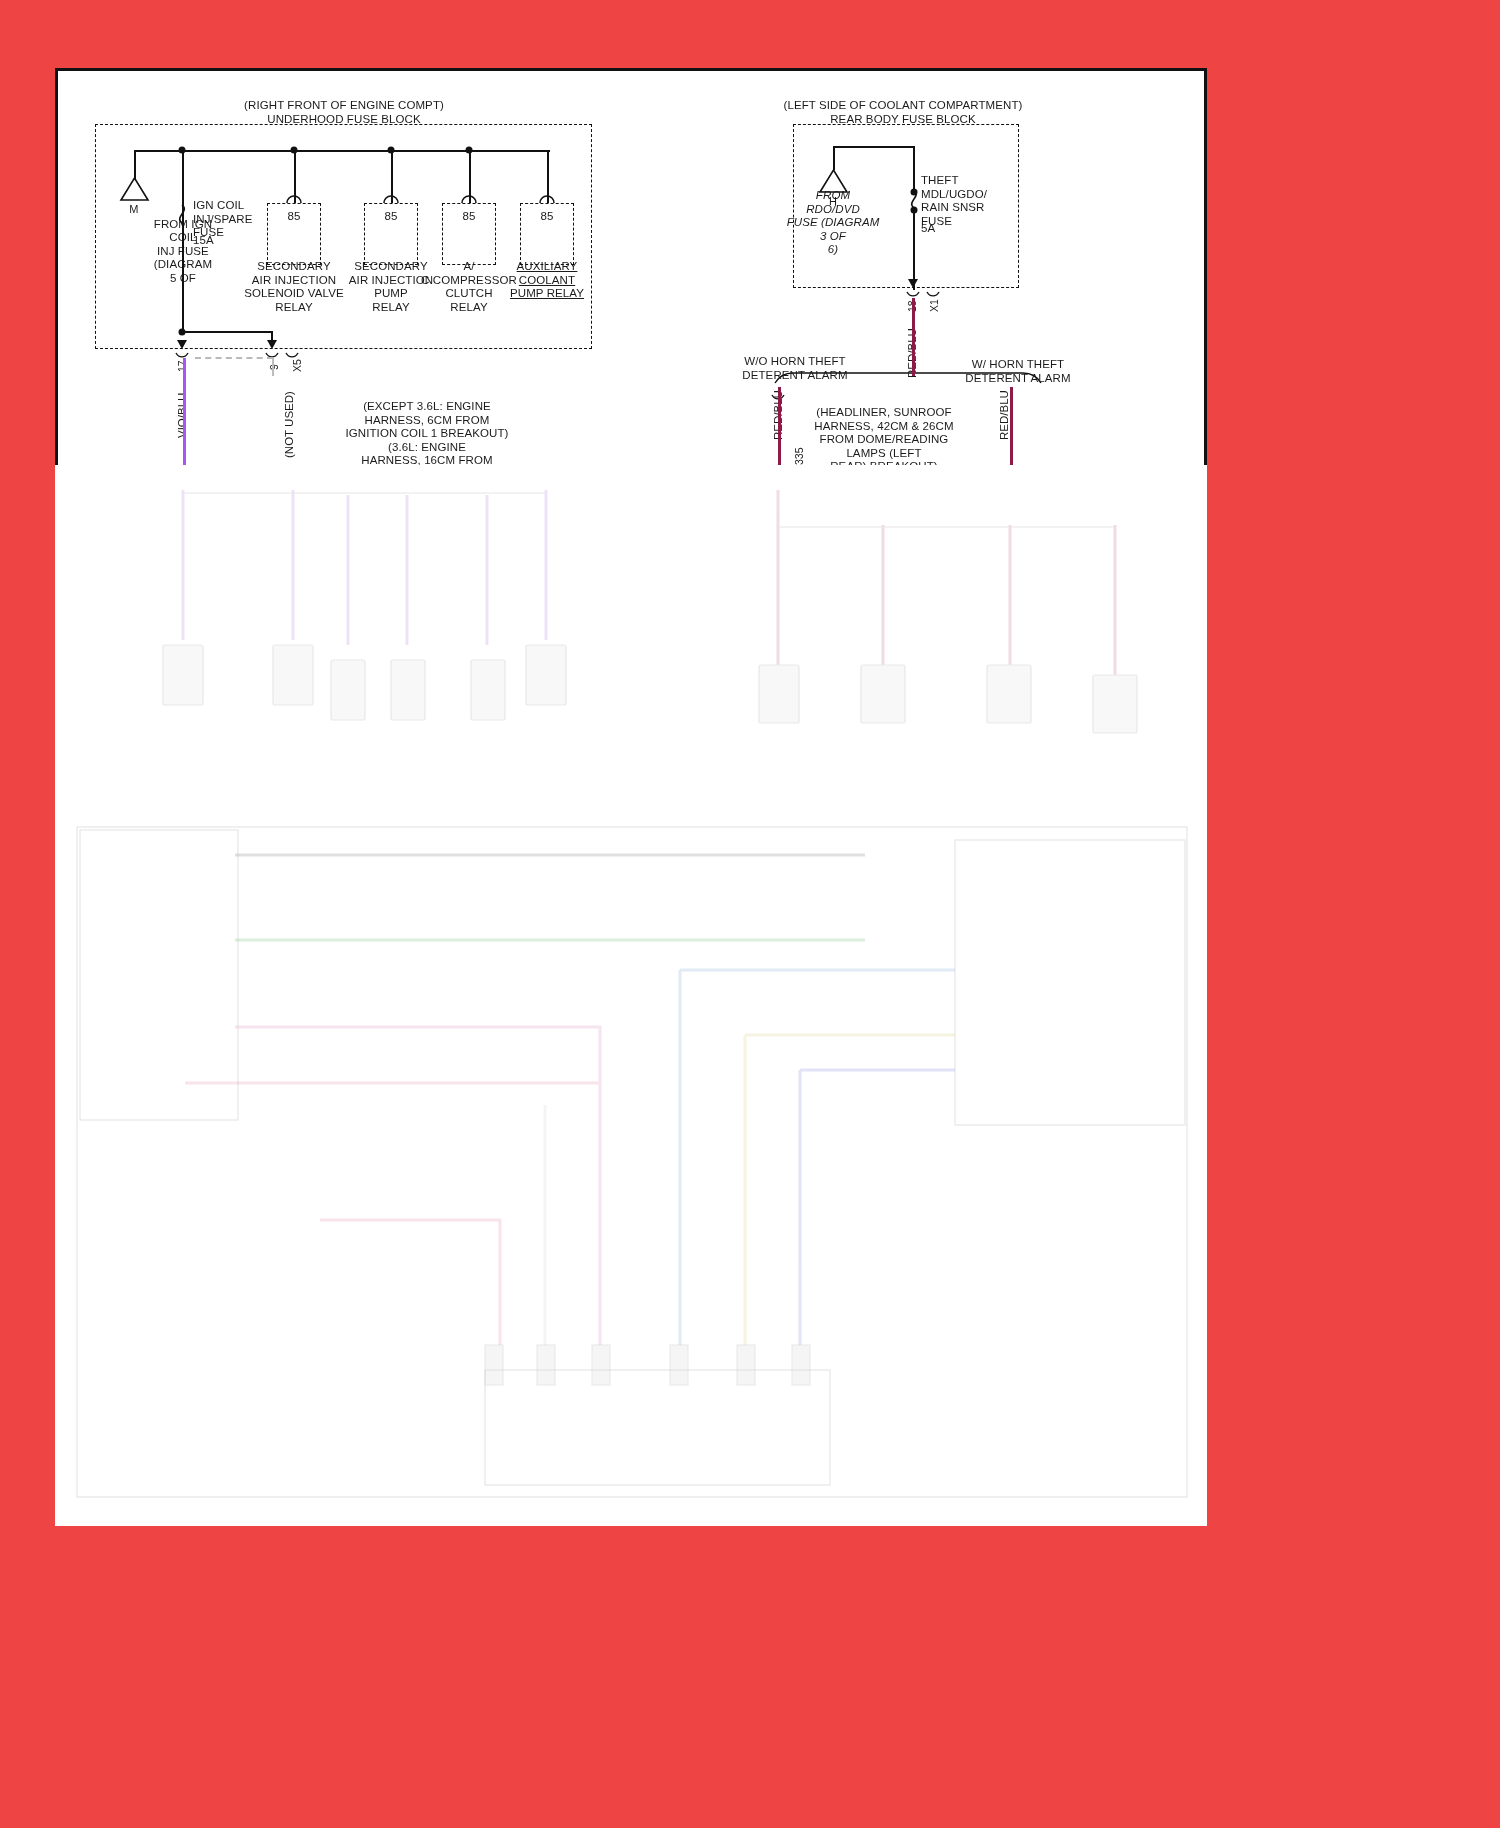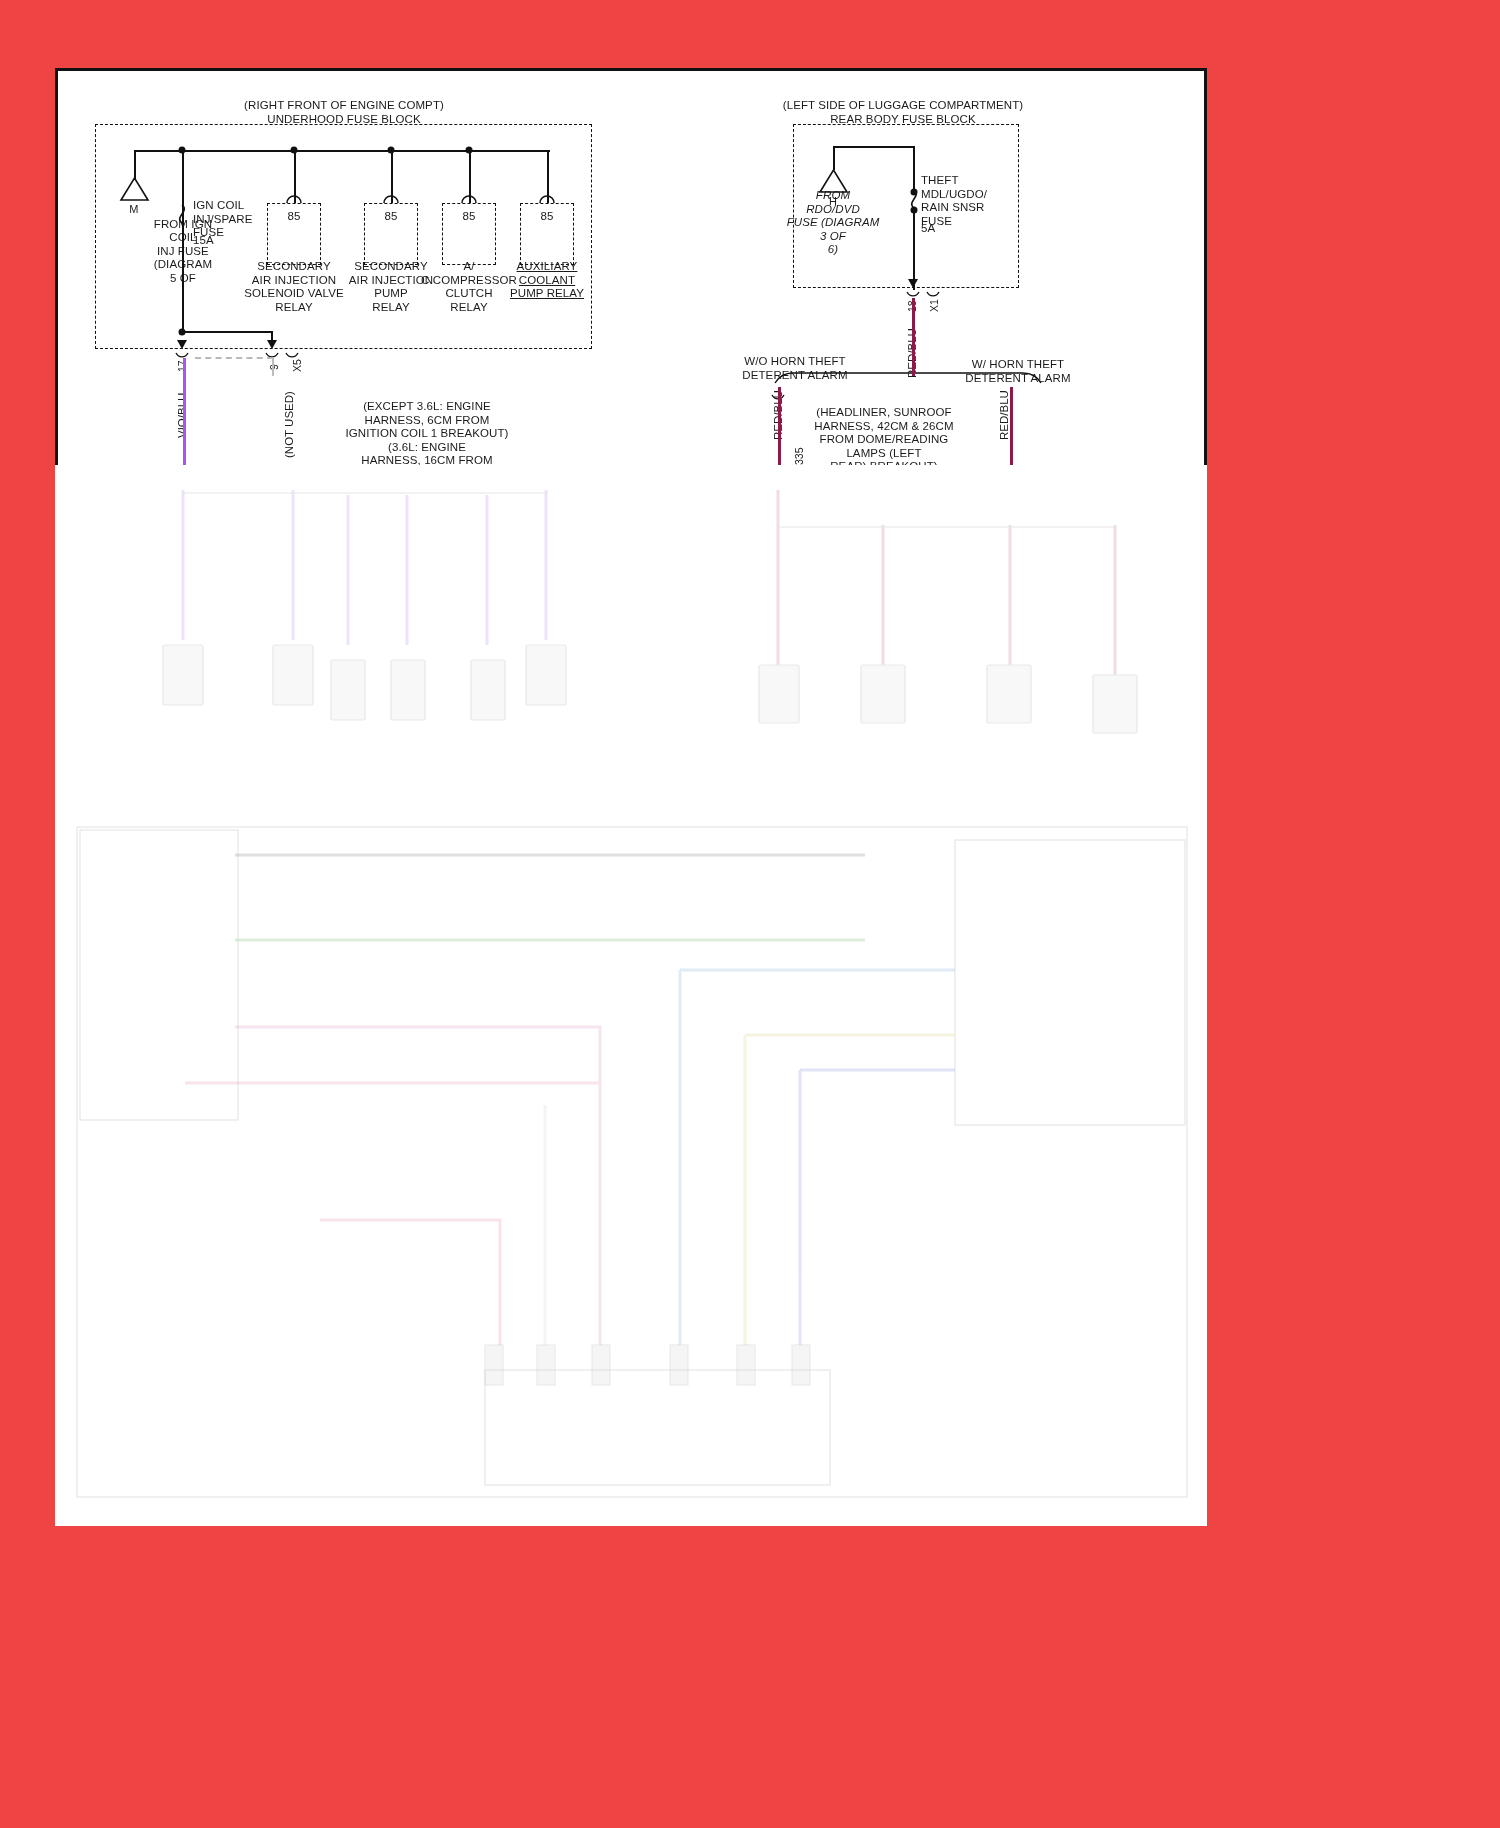--- a/index.html
+++ b/index.html
@@ -154,21 +154,21 @@
 
     <div class="txt c" style="left:427px;top:400px;">(EXCEPT 3.6L: ENGINE
 HARNESS, 6CM FROM
 IGNITION COIL 1 BREAKOUT)
 (3.6L: ENGINE
 HARNESS, 16CM FROM
 BREAKOUT NEAR</div>
   </div>
 
   <div>
-    <div class="txt c" style="left:903px;top:99px;">(LEFT SIDE OF LUGGAGE COMPARTMENT)</div>
+    <div class="txt c" style="left:903px;top:99px;">(LEFT SIDE OF COOLANT COMPARTMENT)</div>
     <div class="txt c" style="left:903px;top:113px;">REAR BODY FUSE BLOCK</div>
 
     <div class="dashbox" style="left:793px;top:124px;width:226px;height:164px;"></div>
 
     <div class="hline" style="left:833px;top:146px;width:82px;"></div>
     <div class="vline" style="left:833px;top:146px;height:24px;"></div>
     <div class="vline" style="left:913px;top:146px;height:46px;"></div>
     <div class="dot" style="left:914px;top:192px;"></div>
     <div class="dot" style="left:914px;top:210px;"></div>
     <div class="vline" style="left:913px;top:210px;height:80px;"></div>

